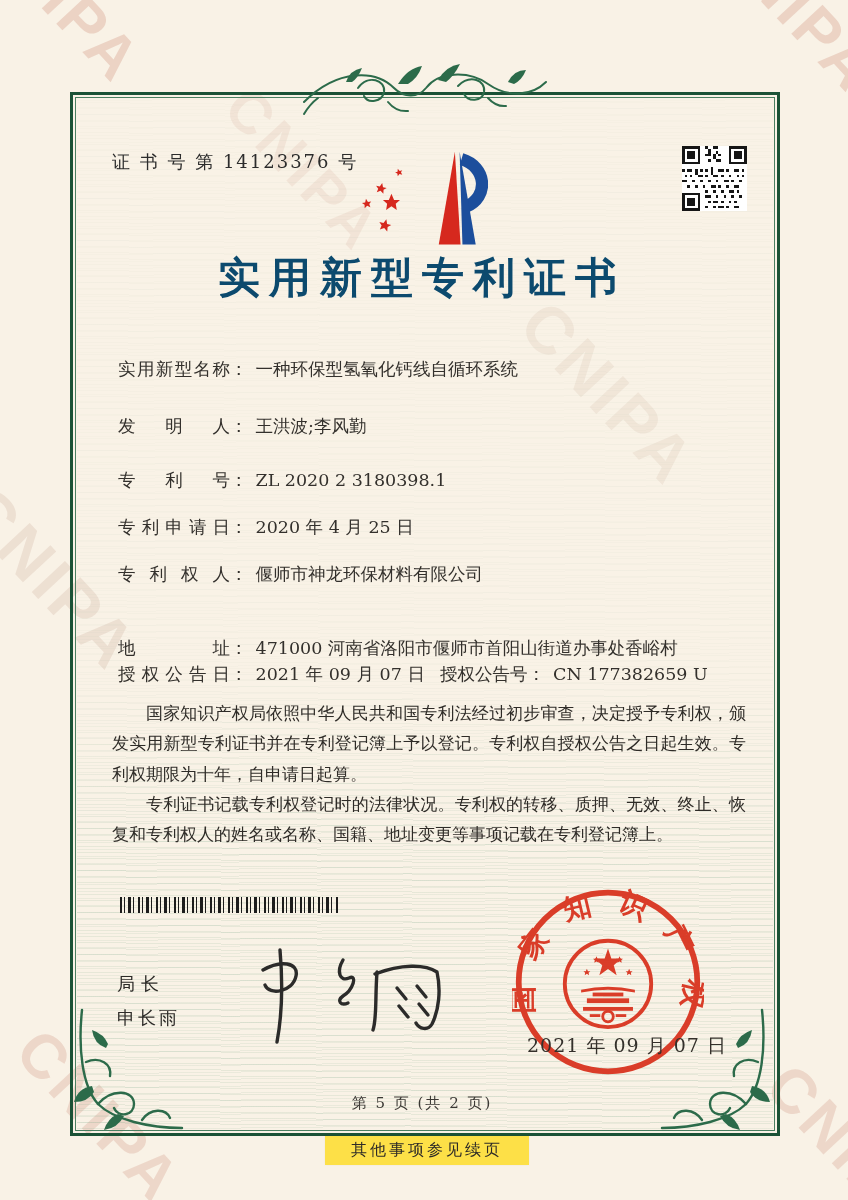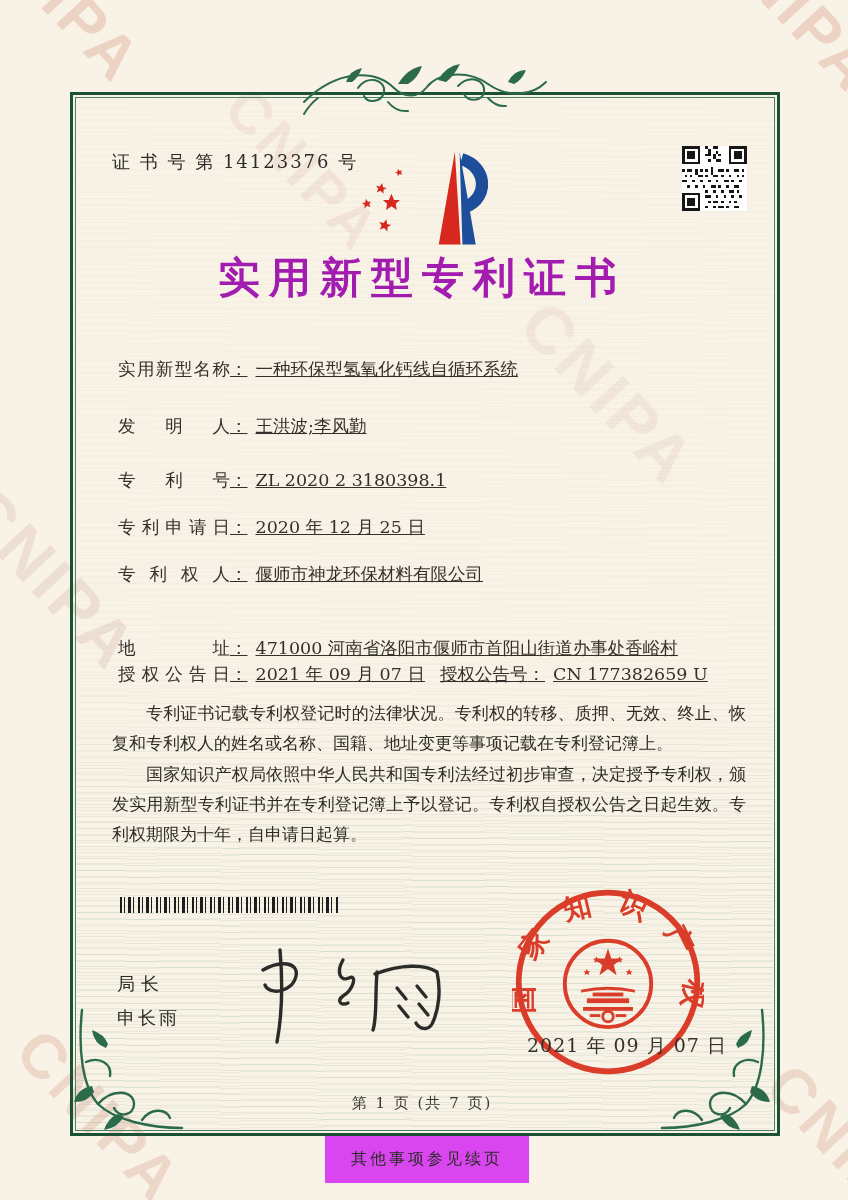--- a/index.html
+++ b/index.html
@@ -15,35 +15,35 @@
   .frame-inner{position:absolute;inset:2px;border:1px solid #4a7f61;}
   .guilloche{position:absolute;inset:4px;
      background:
        repeating-linear-gradient(0.6deg, rgba(126,168,140,0.16) 0 1px, transparent 1px 6px),
        repeating-linear-gradient(-0.7deg, rgba(126,168,140,0.12) 0 1px, transparent 1px 7px);
      -webkit-mask-image:linear-gradient(180deg,rgba(0,0,0,0.18) 0%,rgba(0,0,0,0.22) 55%,rgba(0,0,0,0.95) 72%,rgba(0,0,0,0.95) 100%);
      mask-image:linear-gradient(180deg,rgba(0,0,0,0.18) 0%,rgba(0,0,0,0.22) 55%,rgba(0,0,0,0.95) 72%,rgba(0,0,0,0.95) 100%);}
   
   .cert-no{left:112px;top:150px;font-size:18px;letter-spacing:2px;color:#2c2c2c;}
   .title{left:70px;top:250px;width:704px;text-align:center;font-size:42px;font-weight:bold;
-         letter-spacing:9px;color:#a21caf;}
-  .frow{position:absolute;left:118px;font-size:17.5px;white-space:nowrap;color:#33302c;text-decoration:underline;}
+         letter-spacing:9px;color:#0c4a6e;}
+  .frow{position:absolute;left:118px;font-size:17.5px;white-space:nowrap;color:#33302c;}
   .flabel{display:inline-block;width:112px;text-align:justify;text-align-last:justify;vertical-align:bottom;}
   .fcolon{margin:0 8px 0 0;}
   .paras{left:112px;top:698px;width:634px;}
   .paras p{margin:0;font-size:17px;line-height:1.78;text-align:justify;text-indent:2em;color:#2e2b27;}
   .barcode{left:120px;top:897px;width:218px;height:16px;
      background:repeating-linear-gradient(90deg,
         #1d1d1d 0 2px, transparent 2px 4px, #1d1d1d 4px 5px, transparent 5px 8px,
         #1d1d1d 8px 11px, transparent 11px 13px, #1d1d1d 13px 14px, transparent 14px 18px);}
   .signer-title{left:117px;top:972px;font-size:18px;letter-spacing:6px;}
   .signer-name{left:117px;top:1006px;font-size:18px;letter-spacing:3px;text-align:center;}
   .seal-date{left:527px;top:1033px;font-size:19px;letter-spacing:1px;color:#34302b;white-space:nowrap;}
   .page-footer{left:70px;top:1094px;width:704px;text-align:center;font-size:15px;letter-spacing:2px;color:#3a3733;}
-  .note-box{left:325px;top:1136px;background:#d946ef;padding:13px 26px;font-size:16px;
+  .note-box{left:325px;top:1136px;background:#fde047;padding:4px 26px;font-size:16px;
             letter-spacing:3px;color:#2e2b27;box-shadow:0 0 2px rgba(0,0,0,0.05);}
   svg{display:block;}
 </style>
 </head>
 <body>
 
 <span class="wm" style="left:-45px;top:-40px;font-size:62px;color:rgba(205,140,120,0.30);">CNIPA</span>
 <span class="wm" style="left:205px;top:135px;font-size:58px;color:rgba(205,150,130,0.14);">CNIPA</span>
 <span class="wm" style="left:690px;top:-30px;font-size:62px;color:rgba(205,140,120,0.30);">CNIPA</span>
 <span class="wm" style="left:-60px;top:540px;font-size:66px;color:rgba(195,160,140,0.22);">CNIPA</span>
@@ -134,38 +134,38 @@
 <div class="frow" style="top:357px;">
   <span class="flabel">实用新型名称</span><span class="fcolon">：</span><span>一种环保型氢氧化钙线自循环系统</span>
 </div>
 <div class="frow" style="top:414px;">
   <span class="flabel">发明人</span><span class="fcolon">：</span><span>王洪波;李风勤</span>
 </div>
 <div class="frow" style="top:468px;">
   <span class="flabel">专利号</span><span class="fcolon">：</span><span>ZL 2020 2 3180398.1</span>
 </div>
 <div class="frow" style="top:515px;">
-  <span class="flabel">专利申请日</span><span class="fcolon">：</span><span>2020 年 12 月 25 日</span>
+  <span class="flabel">专利申请日</span><span class="fcolon">：</span><span>2020 年 4 月 25 日</span>
 </div>
 <div class="frow" style="top:562px;">
   <span class="flabel">专利权人</span><span class="fcolon">：</span><span>偃师市神龙环保材料有限公司</span>
 </div>
 <div class="frow" style="top:636px;">
   <span class="flabel">地址</span><span class="fcolon">：</span><span>471000 河南省洛阳市偃师市首阳山街道办事处香峪村</span>
 </div>
 <div class="frow" style="top:662px;">
   <span class="flabel">授权公告日</span><span class="fcolon">：</span><span>2021 年 09 月 07 日</span>
 </div>
 <div class="frow" style="left:440px;top:662px;">
   <span>授权公告号</span><span class="fcolon">：</span><span>CN 177382659 U</span>
 </div>
 
 <div class="abs paras">
+  <p>国家知识产权局依照中华人民共和国专利法经过初步审查，决定授予专利权，颁发实用新型专利证书并在专利登记簿上予以登记。专利权自授权公告之日起生效。专利权期限为十年，自申请日起算。</p>
   <p>专利证书记载专利权登记时的法律状况。专利权的转移、质押、无效、终止、恢复和专利权人的姓名或名称、国籍、地址变更等事项记载在专利登记簿上。</p>
-  <p>国家知识产权局依照中华人民共和国专利法经过初步审查，决定授予专利权，颁发实用新型专利证书并在专利登记簿上予以登记。专利权自授权公告之日起生效。专利权期限为十年，自申请日起算。</p>
 </div>
 
 <div class="abs barcode"></div>
 
 <div class="abs signer-title">局长</div>
 <div class="abs signer-name">申长雨</div>
 
 <svg class="abs" style="left:225px;top:938px;" width="225" height="115" viewBox="0 0 225 115">
   <g stroke="#1b1b1b" stroke-width="3.4" fill="none" stroke-linecap="round" stroke-linejoin="round" opacity="0.92">
     <path d="M38 32 C55 22 74 24 71 38 C68 54 44 58 40 47"></path>
@@ -200,14 +200,14 @@
       <rect x="-22" y="15" width="44" height="5"></rect>
       <rect x="-26" y="24" width="52" height="4"></rect>
       <circle cy="34" r="5.5" fill="none" stroke="#d8301b" stroke-width="3"></circle>
       <rect x="-19" y="31.5" width="11" height="3"></rect>
       <rect x="8" y="31.5" width="11" height="3"></rect>
     </g>
   </g>
 </svg>
 <div class="abs seal-date">2021 年 09 月 07 日</div>
 
-<div class="abs page-footer">第 1 页 (共 7 页)</div>
+<div class="abs page-footer">第 5 页 (共 2 页)</div>
 <div class="abs note-box">其他事项参见续页</div>
 
 </body></html>

